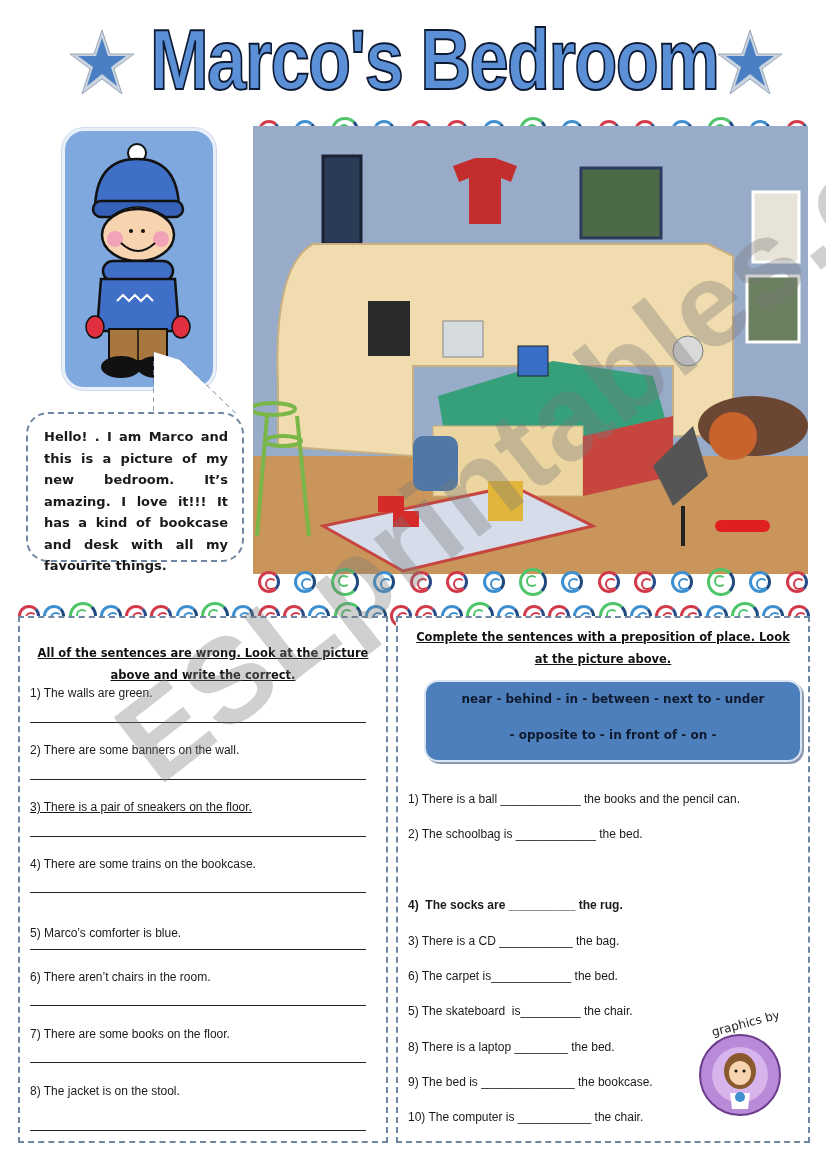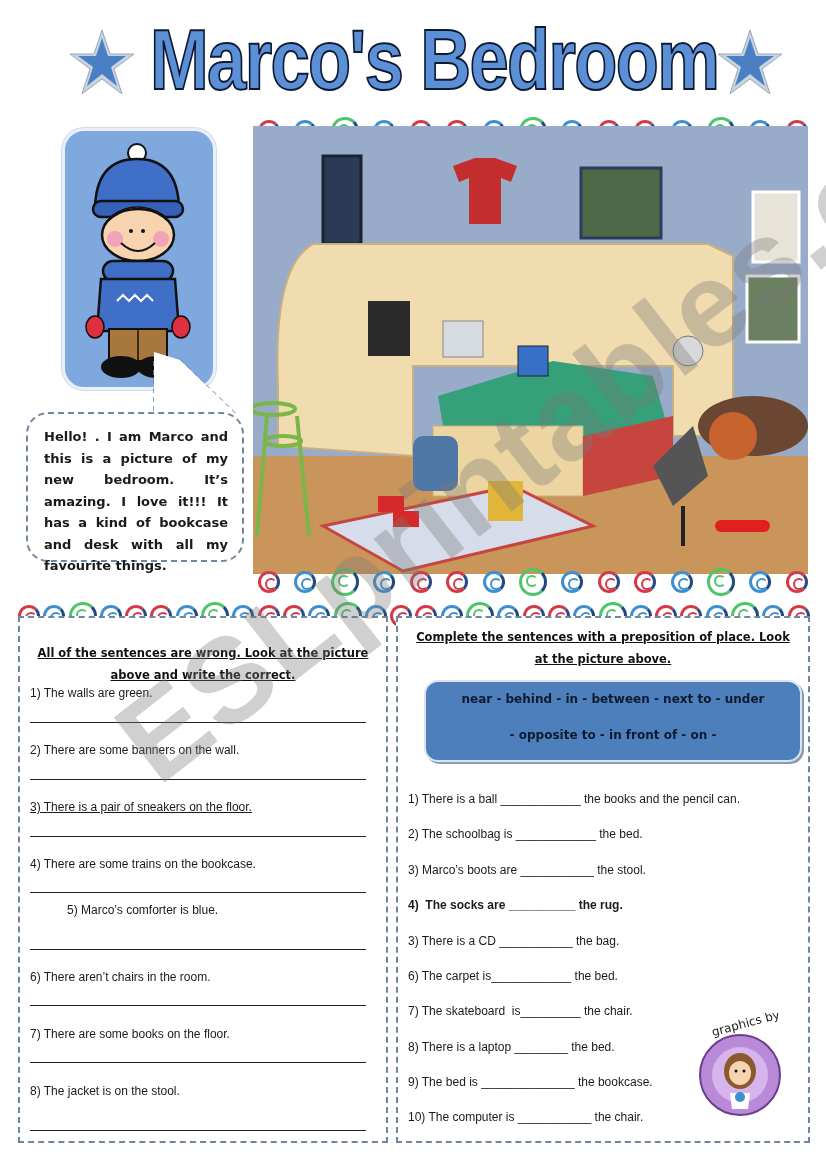--- a/index.html
+++ b/index.html
@@ -240,21 +240,21 @@
 
   <div class="q left-q" style="top:125px;">2) There are some banners on the wall.</div>
   <div class="answer-line" style="top:161px;"></div>
 
   <div class="q left-q" style="top:182px;text-decoration:underline;">3) There is a pair of sneakers on the floor.</div>
   <div class="answer-line" style="top:218px;"></div>
 
   <div class="q left-q" style="top:239px;">4) There are some trains on the bookcase.</div>
   <div class="answer-line" style="top:274px;"></div>
 
-  <div class="q left-q" style="top:285px;margin-left:37px;">5) Marco’s comforter is blue.</div>
+  <div class="q left-q" style="top:308px;">5) Marco’s comforter is blue.</div>
   <div class="answer-line" style="top:331px;"></div>
 
   <div class="q left-q" style="top:352px;">6) There aren’t chairs in the room.</div>
   <div class="answer-line" style="top:387px;"></div>
 
   <div class="q left-q" style="top:409px;text-align:center;">7) There are some books on the floor.</div>
   <div class="answer-line" style="top:444px;"></div>
 
   <div class="q left-q" style="top:466px;">8) The jacket is on the stool.</div>
   <div class="answer-line" style="top:512px;"></div>
@@ -263,25 +263,24 @@
 <div class="box right">
   <div class="instr">Complete the sentences with a preposition of place. Look at the picture above.</div>
 
   <div class="word-bank">
     <div class="wb-line" style="top:10px;">near  -  behind  -  in  - between -  next to  - under</div>
     <div class="wb-line" style="top:46px;">-  opposite to  -  in front of  -  on  -</div>
   </div>
 
   <div class="q right-q" style="top:174px;">1) There is a ball ____________ the books and the pencil can.</div>
   <div class="q right-q" style="top:209px;text-align:center;">2) The schoolbag is ____________ the bed.</div>
-  <div class="q right-q" style="top:245px;">3) Marco’s boots are ___________ the stool.</div>
   <div class="q right-q" style="top:280px;font-weight:bold;">4)  The socks are __________ the rug.</div>
   <div class="q right-q" style="top:316px;">3) There is a CD ___________ the bag.</div>
   <div class="q right-q" style="top:351px;">6) The carpet is____________ the bed.</div>
-  <div class="q right-q" style="top:386px;">7) The skateboard  is_________ the chair.</div>
+  <div class="q right-q" style="top:386px;">5) The skateboard  is_________ the chair.</div>
   <div class="q right-q" style="top:422px;">8) There is a laptop ________ the bed.</div>
   <div class="q right-q" style="top:457px;">9) The bed is ______________ the bookcase.</div>
   <div class="q right-q" style="top:492px;">10) The computer is ___________ the chair.</div>
 
   <svg class="badge" viewBox="0 0 100 110">
     <text x="22" y="16" font-size="12" font-family="DejaVu Sans, sans-serif" fill="#222" transform="rotate(-15 50 16)">graphics by</text>
     <circle cx="50" cy="62" r="40" fill="#b88ad8" stroke="#6b3d8c" stroke-width="2"></circle>
     <circle cx="50" cy="62" r="28" fill="#d8b4ec"></circle>
     <ellipse cx="50" cy="58" rx="16" ry="18" fill="#8a5a2e"></ellipse>
     <ellipse cx="50" cy="60" rx="11" ry="12" fill="#f7d3b0"></ellipse>

